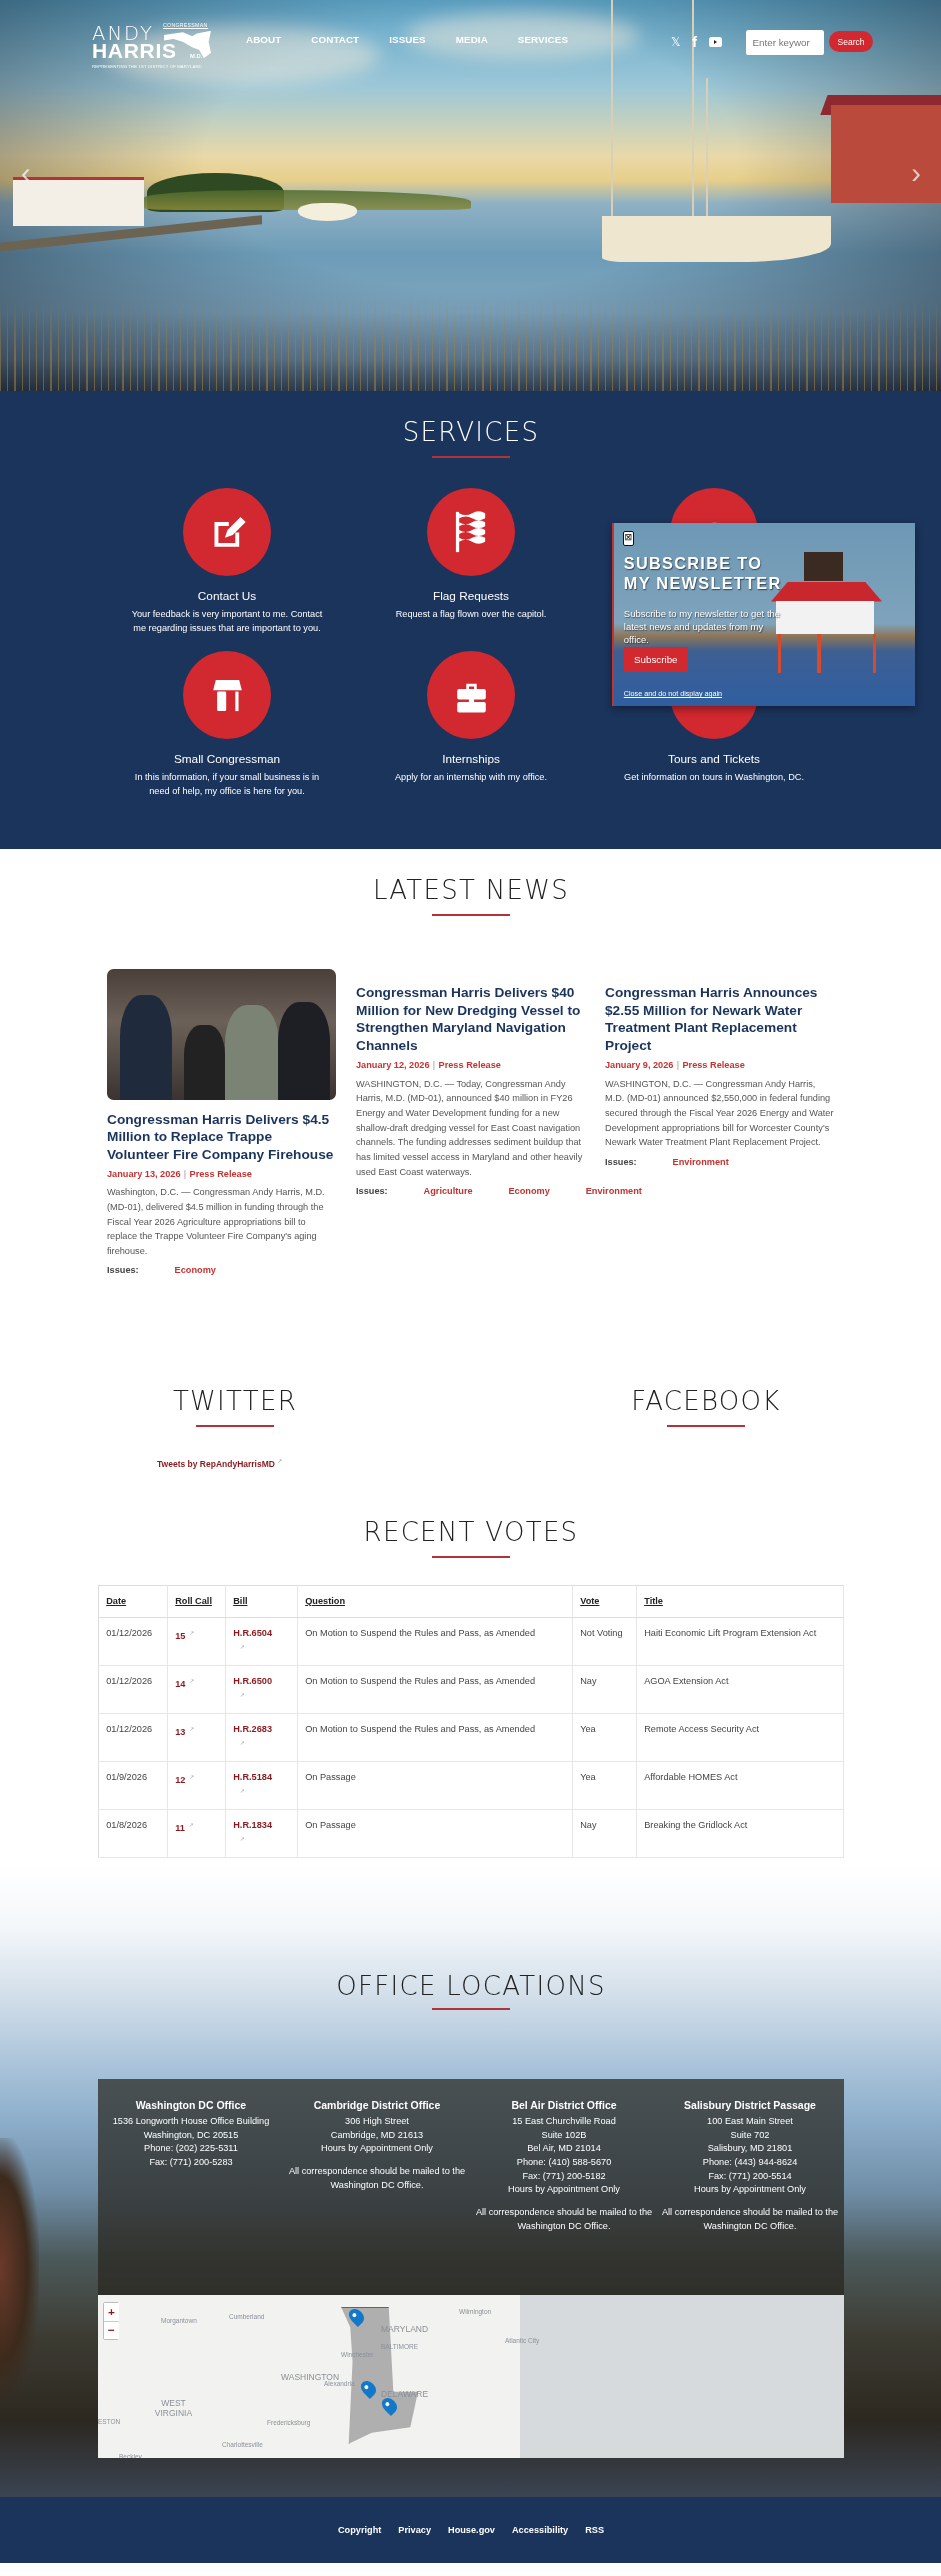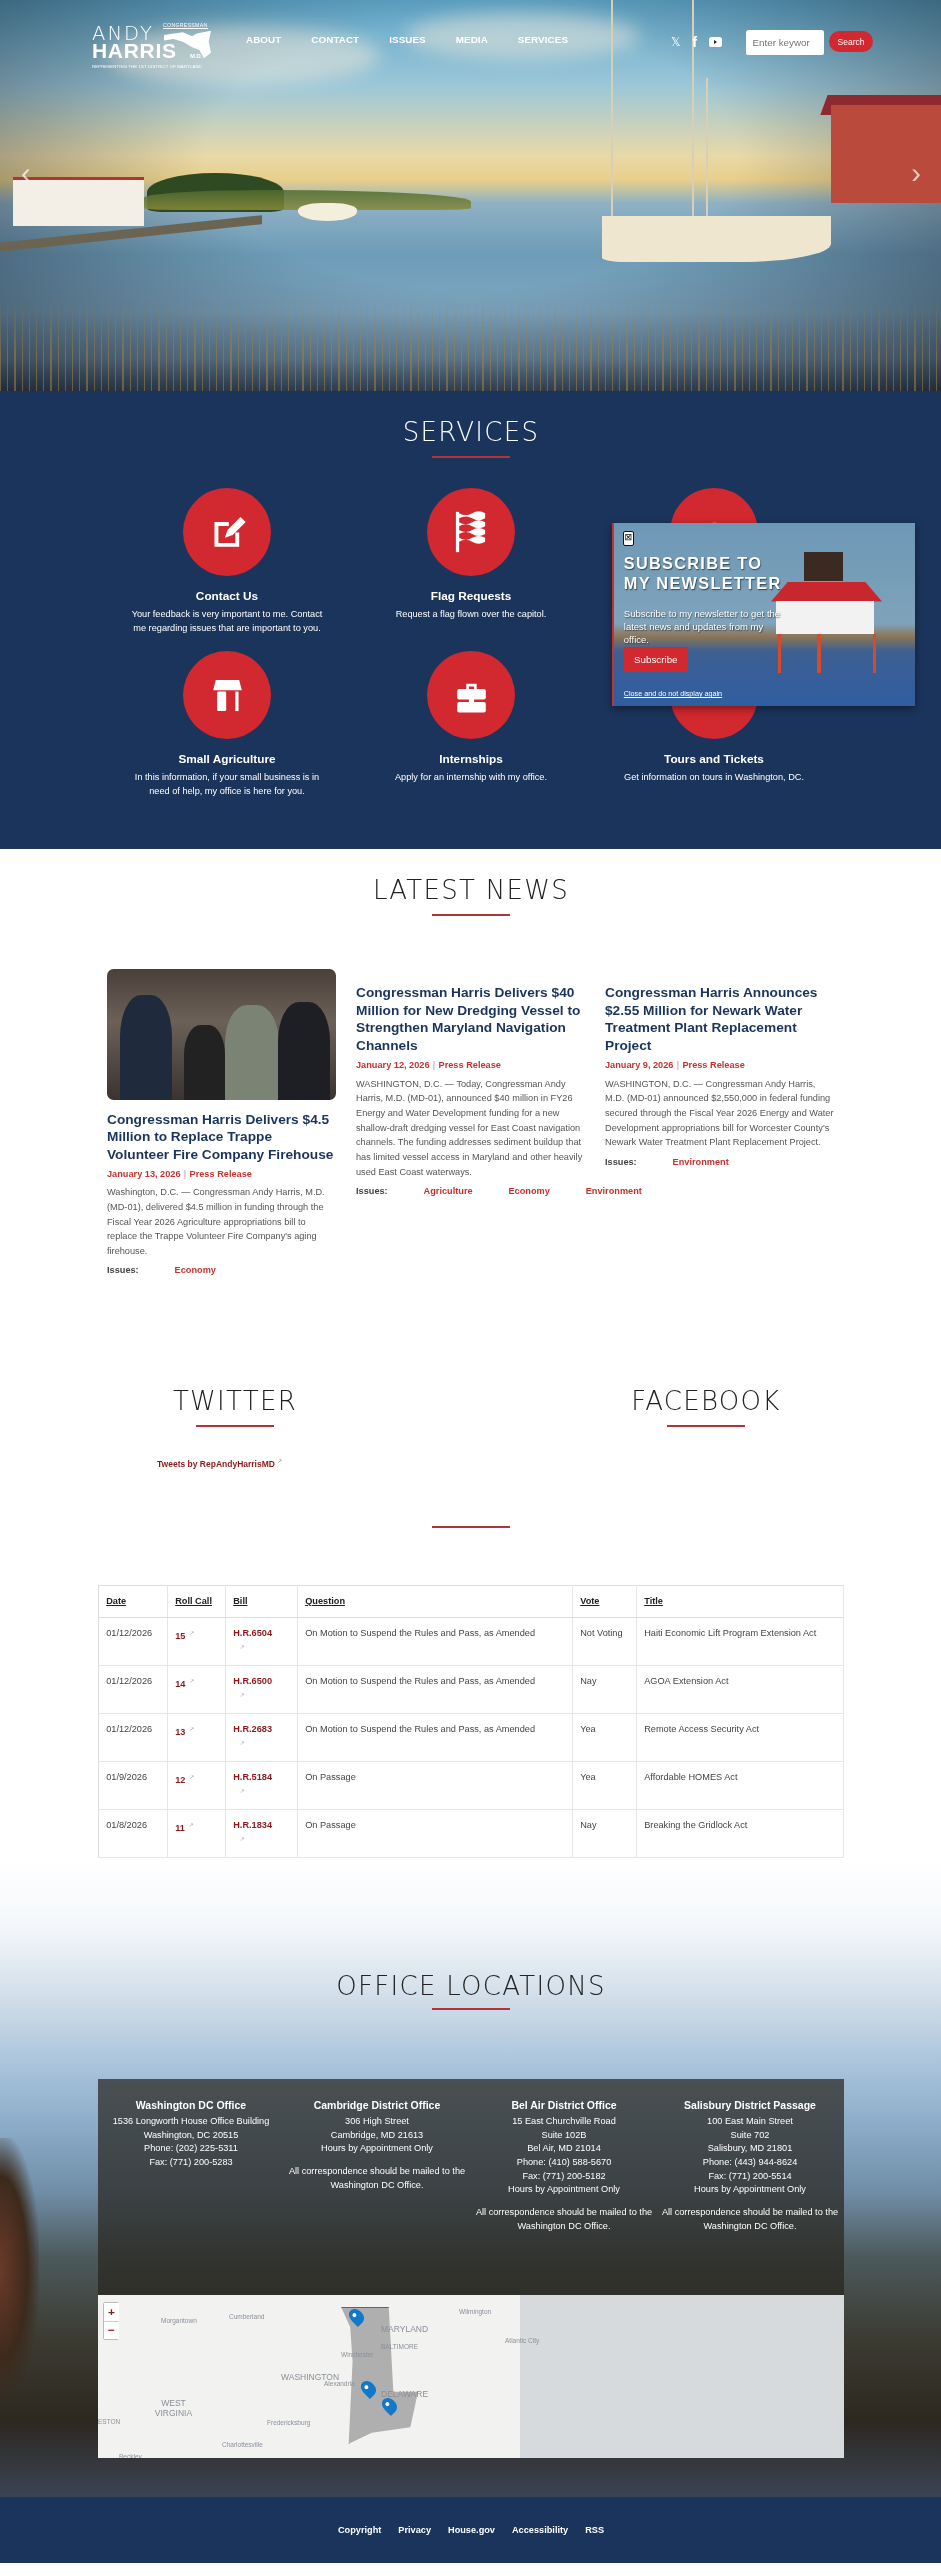--- a/index.html
+++ b/index.html
@@ -49,21 +49,21 @@
   
   .sec-title { text-align:center; font-size:26px; letter-spacing:1.3px; font-weight:300; font-family:"DejaVu Sans", sans-serif; }
   .sec-rule { width:78px; height:2px; background:#b2333a; margin:9.2px auto 0; }
 
   
   .services { background:#1b345c; color:#fff; height:458px; position:relative; padding-top:26px; }
   .services .sec-title { color:#fff; }
   .svc-grid { position:absolute; left:0; top:0; width:100%; }
   .svc { position:absolute; width:222px; text-align:center; }
   .svc .circle { width:88px; height:88px; border-radius:50%; background:#d2282f; margin:0 auto; display:flex; align-items:center; justify-content:center; }
-  .svc h3 { margin-top:13px; font-size:11.8px; font-weight:bold; }
+  .svc h3 { margin-top:13px; font-size:11.8px; font-weight:normal; }
   .svc p { margin-top:3.9px; font-size:9.2px; line-height:14.4px; padding:0 13px; }
 
   .popup { position:absolute; left:612px; top:132px; width:303px; height:183px; background: linear-gradient(180deg,#6d98b5 0%, #7fa3bb 55%, #8c7558 62%, #3e5f92 70%, #2f5ea0 100%); border-left:2px solid #c43332; box-shadow:0 2.6px 7.8px rgba(0,0,0,0.4); overflow:hidden; }
   .popup .lighthouse { position:absolute; right:26px; top:13px; width:131px; height:137px; }
   .popup .lh-roof { position:absolute; left:13px; top:46px; width:111px; height:19.6px; background:#c8282d; clip-path: polygon(15% 0,85% 0,100% 100%,0 100%); }
   .popup .lh-body { position:absolute; left:18.3px; top:65px; width:98px; height:33px; background:#f2f2f2; }
   .popup .lh-top { position:absolute; left:46px; top:16.3px; width:39px; height:29px; background:#3b2a22; }
   .popup .lh-legs { position:absolute; left:19.6px; top:98px; width:98px; height:39px; border-left:3.3px solid #d74a2c; border-right:3.3px solid #d74a2c; }
   .popup .lh-legs::before { content:""; position:absolute; left:40%; top:0; width:3.3px; height:39px; background:#d74a2c; }
   .popup .close-x { position:absolute; left:8.5px; top:7.8px; width:11.8px; height:15.7px; border:1.3px solid #111; border-radius:2px; background:#fff; font-size:9.2px; line-height:11.8px; text-align:center; color:#111; cursor:pointer; }
@@ -209,21 +209,21 @@
       </div>
     </a>
     <a class="svc" style="left:116px;top:260px;">
       <div class="circle">
         <svg width="39" height="39" viewBox="0 0 60 60">
             <path d="M12 6 h36 l4 16 h-44z" fill="#fff"></path>
             <rect x="14" y="24" width="14" height="30" rx="2" fill="#fff"></rect>
             <rect x="42" y="24" width="5" height="30" fill="#fff"></rect>
           </svg>
       </div>
-      <h3>Small Agriculture</h3>
+      <h3>Small Congressman</h3>
       <p>In this information, if your small business is in need of help, my office is here for you.</p>
     </a>
     <a class="svc" style="left:360px;top:260px;">
       <div class="circle">
         <svg width="39" height="39" viewBox="0 0 60 60">
             <path d="M22 12 h16 v8 h-4 v-4 h-8 v4 h-4z" fill="#fff"></path>
             <rect x="8" y="20" width="44" height="16" rx="3" fill="#fff"></rect>
             <rect x="8" y="40" width="44" height="16" rx="3" fill="#fff"></rect>
             <rect x="26" y="34" width="8" height="8" rx="2" fill="#fff"></rect>
           </svg>
@@ -295,20 +295,21 @@
     <div class="sec-rule"></div>
   </div>
   <a class="tweets-link"><span>Tweets by RepAndyHarrisMD</span> <span class="ext">↗</span></a>
   <div class="feed-col" style="left:608px;top:19.6px;">
     <h2 class="sec-title">FACEBOOK</h2>
     <div class="sec-rule"></div>
   </div>
 </section>
 
 <section class="votes">
+  <h2 class="sec-title">RECENT VOTES</h2>
   <div class="sec-rule"></div>
   <table class="vt">
     <thead>
       <tr>
         <th style="width:69px;">Date</th>
         <th style="width:58px;">Roll Call</th>
         <th style="width:72px;">Bill</th>
         <th style="width:275px;">Question</th>
         <th style="width:64px;">Vote</th>
         <th>Title</th>

